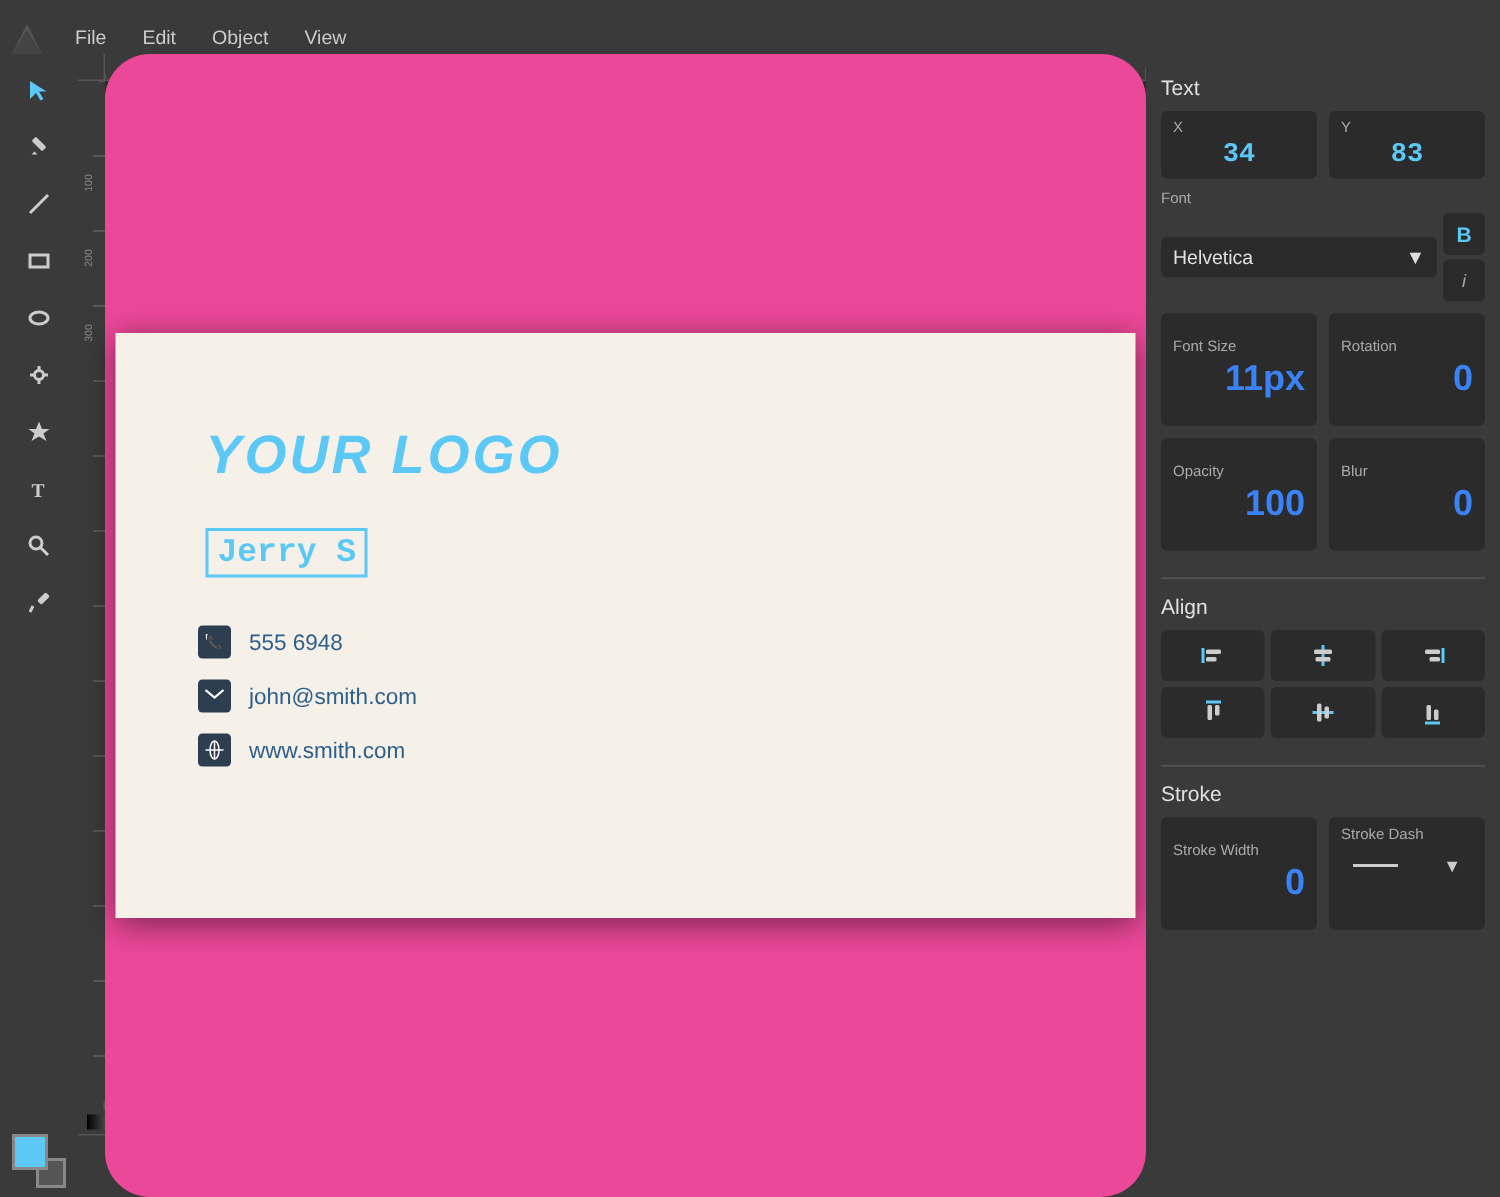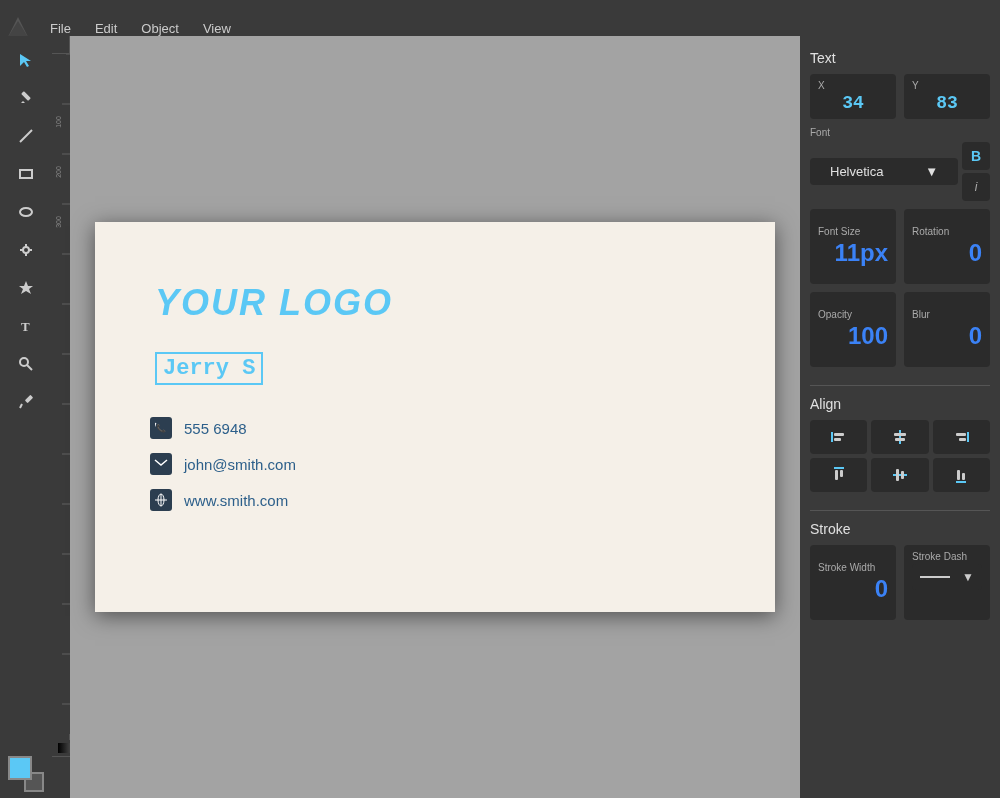--- a/index.html
+++ b/index.html
@@ -11,24 +11,24 @@
       font-size: 12px;
       color: #ccc;
       overflow: hidden;
       display: flex;
       flex-direction: column;
     }
 
     
     .menubar {
       display: flex;
-      align-items: flex-start;
+      align-items: flex-end;
       background: #3a3a3a;
       height: 36px;
-      padding: 17px 8px;
+      padding: 0 8px;
       gap: 4px;
       flex-shrink: 0;
     }
     .menubar-logo {
       width: 20px;
       height: 20px;
       margin-right: 8px;
     }
     .menu-item {
       padding: 4px 10px;
@@ -107,24 +107,25 @@
       border-bottom: 1px solid #555;
       position: relative;
       overflow: hidden;
       flex-shrink: 0;
       margin-left: 18px;
     }
 
     .canvas-viewport {
       position: absolute;
       top: 0; left: 18px; right: 0; bottom: 0;
-      background: #a3a3a3;
+      background: #ec4899;
       display: flex;
       align-items: center;
       justify-content: center;
+      border-radius: 30px;
     }
 
     
     .business-card {
       width: 680px;
       height: 390px;
       background: #f5f0e8;
       position: relative;
       box-shadow: 0 4px 20px rgba(0,0,0,0.5);
     }
@@ -217,21 +218,21 @@
       flex: 1;
       height: 10px;
       background: linear-gradient(to right, 
         #000000, #ffffff, #ff0000, #ff8800, #ffff00, #00ff00, #00ffff, #0000ff, #ff00ff, #ff0000,
         #ff6666, #ffcc66, #ffff66, #66ff66, #66ffff, #6666ff, #ff66ff
       );
     }
 
     
     .right-panel {
-      width: 200px;
+      width: 236px;
       background: #3a3a3a;
       display: flex;
       flex-direction: column;
       padding: 10px;
       gap: 0;
       overflow-y: auto;
       flex-shrink: 0;
     }
 
     .panel-section-title {
@@ -262,21 +263,21 @@
       font-size: 18px;
       color: #5bc8f5;
       font-weight: bold;
       text-align: center;
       font-family: Liberation Mono, monospace;
     }
     .font-select-box {
       flex: 1;
       background: #2b2b2b;
       border-radius: 4px;
-      padding: 6px 20px;
+      padding: 6px 8px;
       color: #e0e0e0;
       font-size: 13px;
       display: flex;
       align-items: center;
       justify-content: space-between;
       cursor: pointer;
     }
     .font-btn {
       width: 28px;
       height: 28px;

